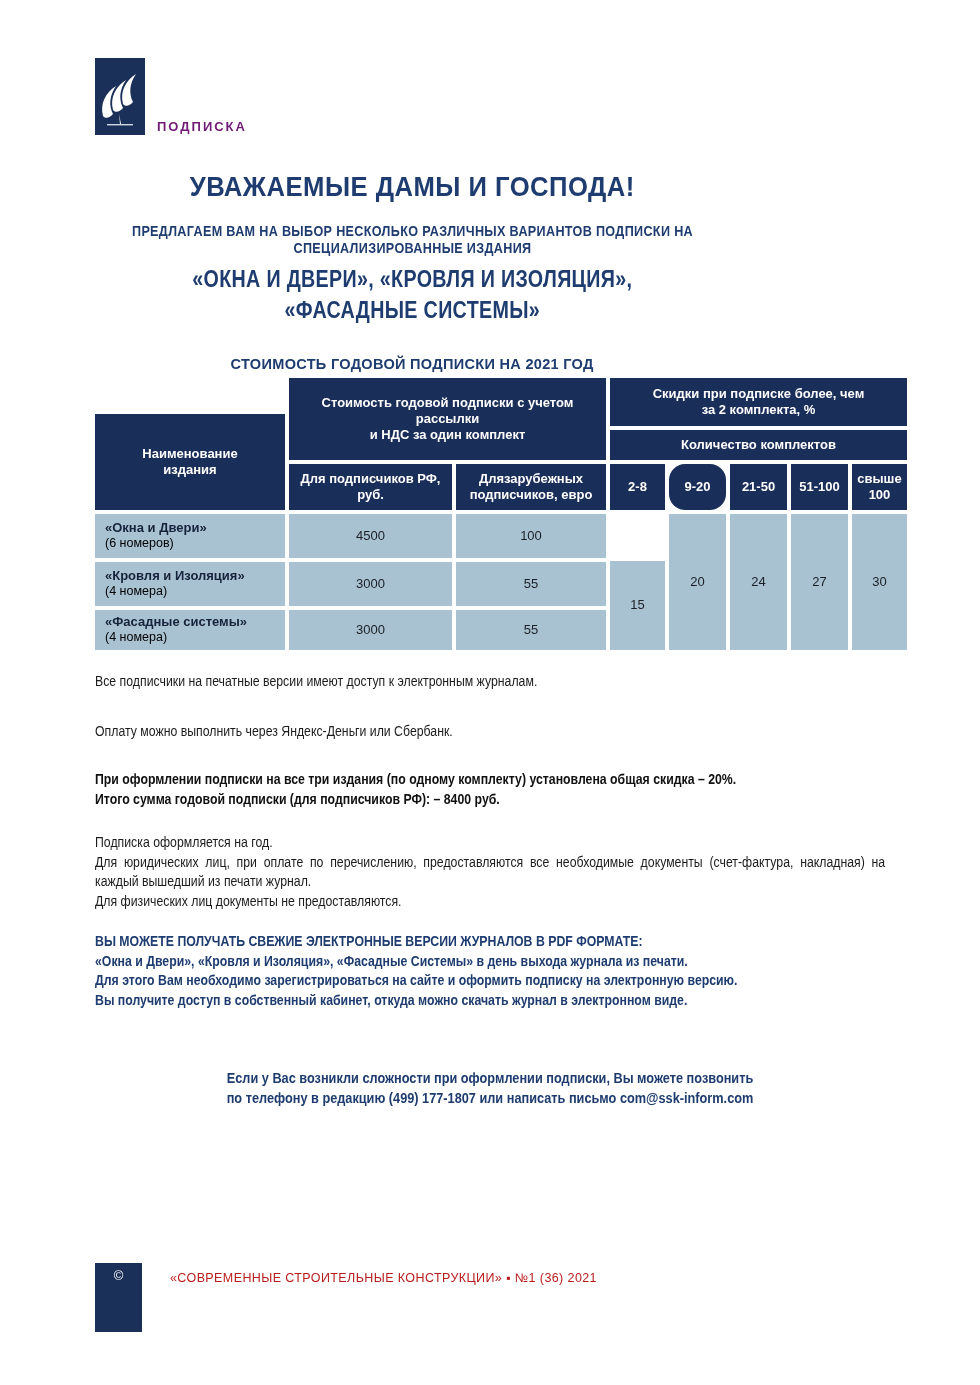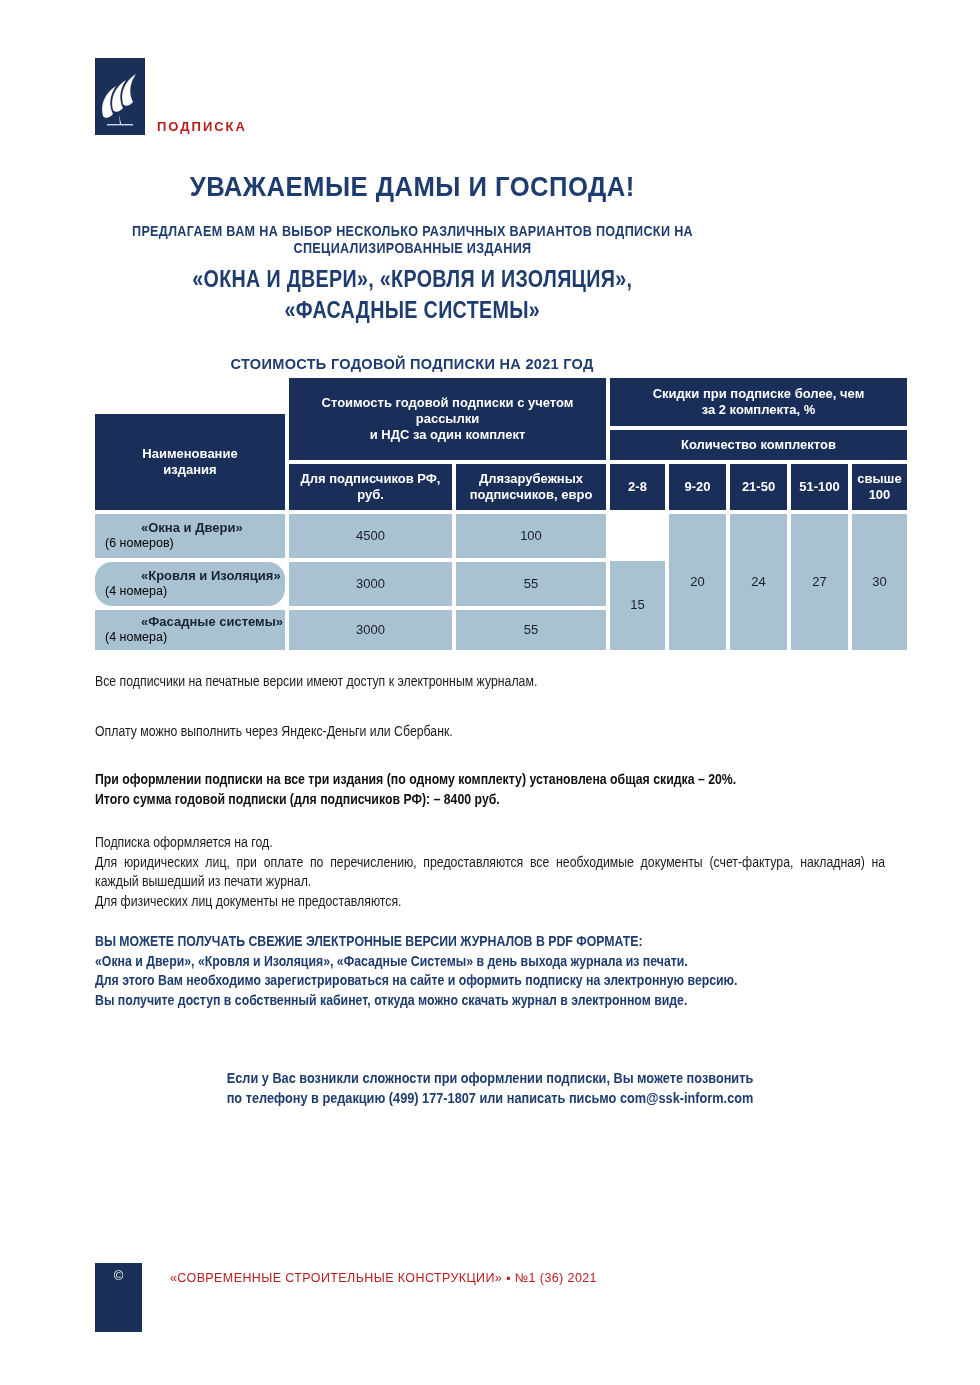--- a/index.html
+++ b/index.html
@@ -3,21 +3,21 @@
 <meta charset="utf-8">
 <style>
   html,body{margin:0;padding:0;}
   body{
     width:980px;height:1385px;background:#ffffff;position:relative;
     font-family:"Liberation Sans", sans-serif;color:#1c1c1c;overflow:hidden;
   }
   .abs{position:absolute;}
   
   .logo-box{left:95px;top:58px;width:50px;height:77px;background:#1b3058;}
-  .logo-label{left:157px;top:119px;font-size:13px;font-weight:bold;color:#b91c1c;
+  .logo-label{left:157px;top:119px;font-size:13px;font-weight:bold;color:#701a75;
     letter-spacing:2px;}
   
   .center-line{left:0;width:825px;text-align:center;}
   .h1 span{display:inline-block;transform:scaleX(.95);transform-origin:center top;
     font-size:27px;font-weight:bold;color:#1e3c6f;letter-spacing:.5px;}
   .intro span{display:inline-block;transform:scaleX(.84);transform-origin:center top;
     font-size:15px;font-weight:bold;color:#1e3c6f;letter-spacing:.4px;}
   .mags{line-height:31px;}
   .mags span{display:inline-block;transform:scaleX(.82);transform-origin:center top;
     font-size:24px;font-weight:bold;color:#1e3c6f;white-space:pre-line;letter-spacing:.4px;}
@@ -29,21 +29,21 @@
     grid-template-columns:190px 163px 150px 55px 57px 57px 57px 55px;
     grid-template-rows:48px 30px 46px 44px 44px 40px;
     gap:4px;background:#ffffff;
   }
   .cell{display:flex;align-items:center;justify-content:center;text-align:center;
     white-space:pre-line;line-height:1.25;}
   .hd{background:#1a2e5a;color:#ffffff;font-weight:bold;font-size:13px;}
   .bd{background:#a9c2d2;color:#1b1f26;font-size:13px;}
   .bd-name{justify-content:center;align-items:flex-start;flex-direction:column;
     text-align:left;padding-left:10px;box-sizing:border-box;}
-  .bd-name .nm{font-weight:bold;font-size:13px;color:#17233a;margin-left:36px;}
+  .bd-name .nm{font-weight:bold;font-size:13px;color:#17233a;}
   .bd-name .iss{font-size:12.5px;color:#000000;}
   .ga-name{grid-area:1/1/4/2;margin-top:36px;}
   .ga-price{grid-area:1/2/3/4;}
   .ga-disc{grid-area:1/4/2/9;}
   .ga-qty{grid-area:2/4/3/9;}
   .ga-rf{grid-area:3/2/4/3;}
   .ga-eur{grid-area:3/3/4/4;}
   
   .cond{left:95px;width:900px;transform:scaleX(.878);transform-origin:left top;
     font-size:14px;line-height:19.5px;white-space:pre-line;}
@@ -94,34 +94,34 @@
 и НДС за один комплект</div>
   <div class="cell hd ga-disc">Скидки при подписке более, чем
 за 2 комплекта, %</div>
   <div class="cell hd ga-qty">Количество комплектов</div>
   <div class="cell hd ga-rf">Для подписчиков РФ,
 руб.</div>
   <div class="cell hd ga-eur">Длязарубежных
 подписчиков, евро</div>
 
   <div class="cell hd" style="grid-area:3/4/4/5;">2-8</div>
-  <div class="cell hd" style="grid-area:3/5/4/6;">9-20</div>
+  <div class="cell hd" style="grid-area:3/5/4/6;border-radius:16px;">9-20</div>
   <div class="cell hd" style="grid-area:3/6/4/7;text-align:center;">21-50</div>
   <div class="cell hd" style="grid-area:3/7/4/8;">51-100</div>
   <div class="cell hd" style="grid-area:3/8/4/9;">свыше
 100</div>
 
   <div class="cell bd bd-name" style="grid-area:4/1;">
     <span class="nm">«Окна и Двери»</span>
     <span class="iss">(6 номеров)</span>
   </div>
   <div class="cell bd" style="grid-area:4/2;">4500</div>
   <div class="cell bd" style="grid-area:4/3;">100</div>
 
-  <div class="cell bd bd-name" style="grid-area:5/1;border-radius:17px;">
+  <div class="cell bd bd-name" style="grid-area:5/1;">
     <span class="nm">«Кровля и Изоляция»</span>
     <span class="iss">(4 номера)</span>
   </div>
   <div class="cell bd" style="grid-area:5/2;">3000</div>
   <div class="cell bd" style="grid-area:5/3;">55</div>
 
   <div class="cell bd bd-name" style="grid-area:6/1;">
     <span class="nm">«Фасадные системы»</span>
     <span class="iss">(4 номера)</span>
   </div>

